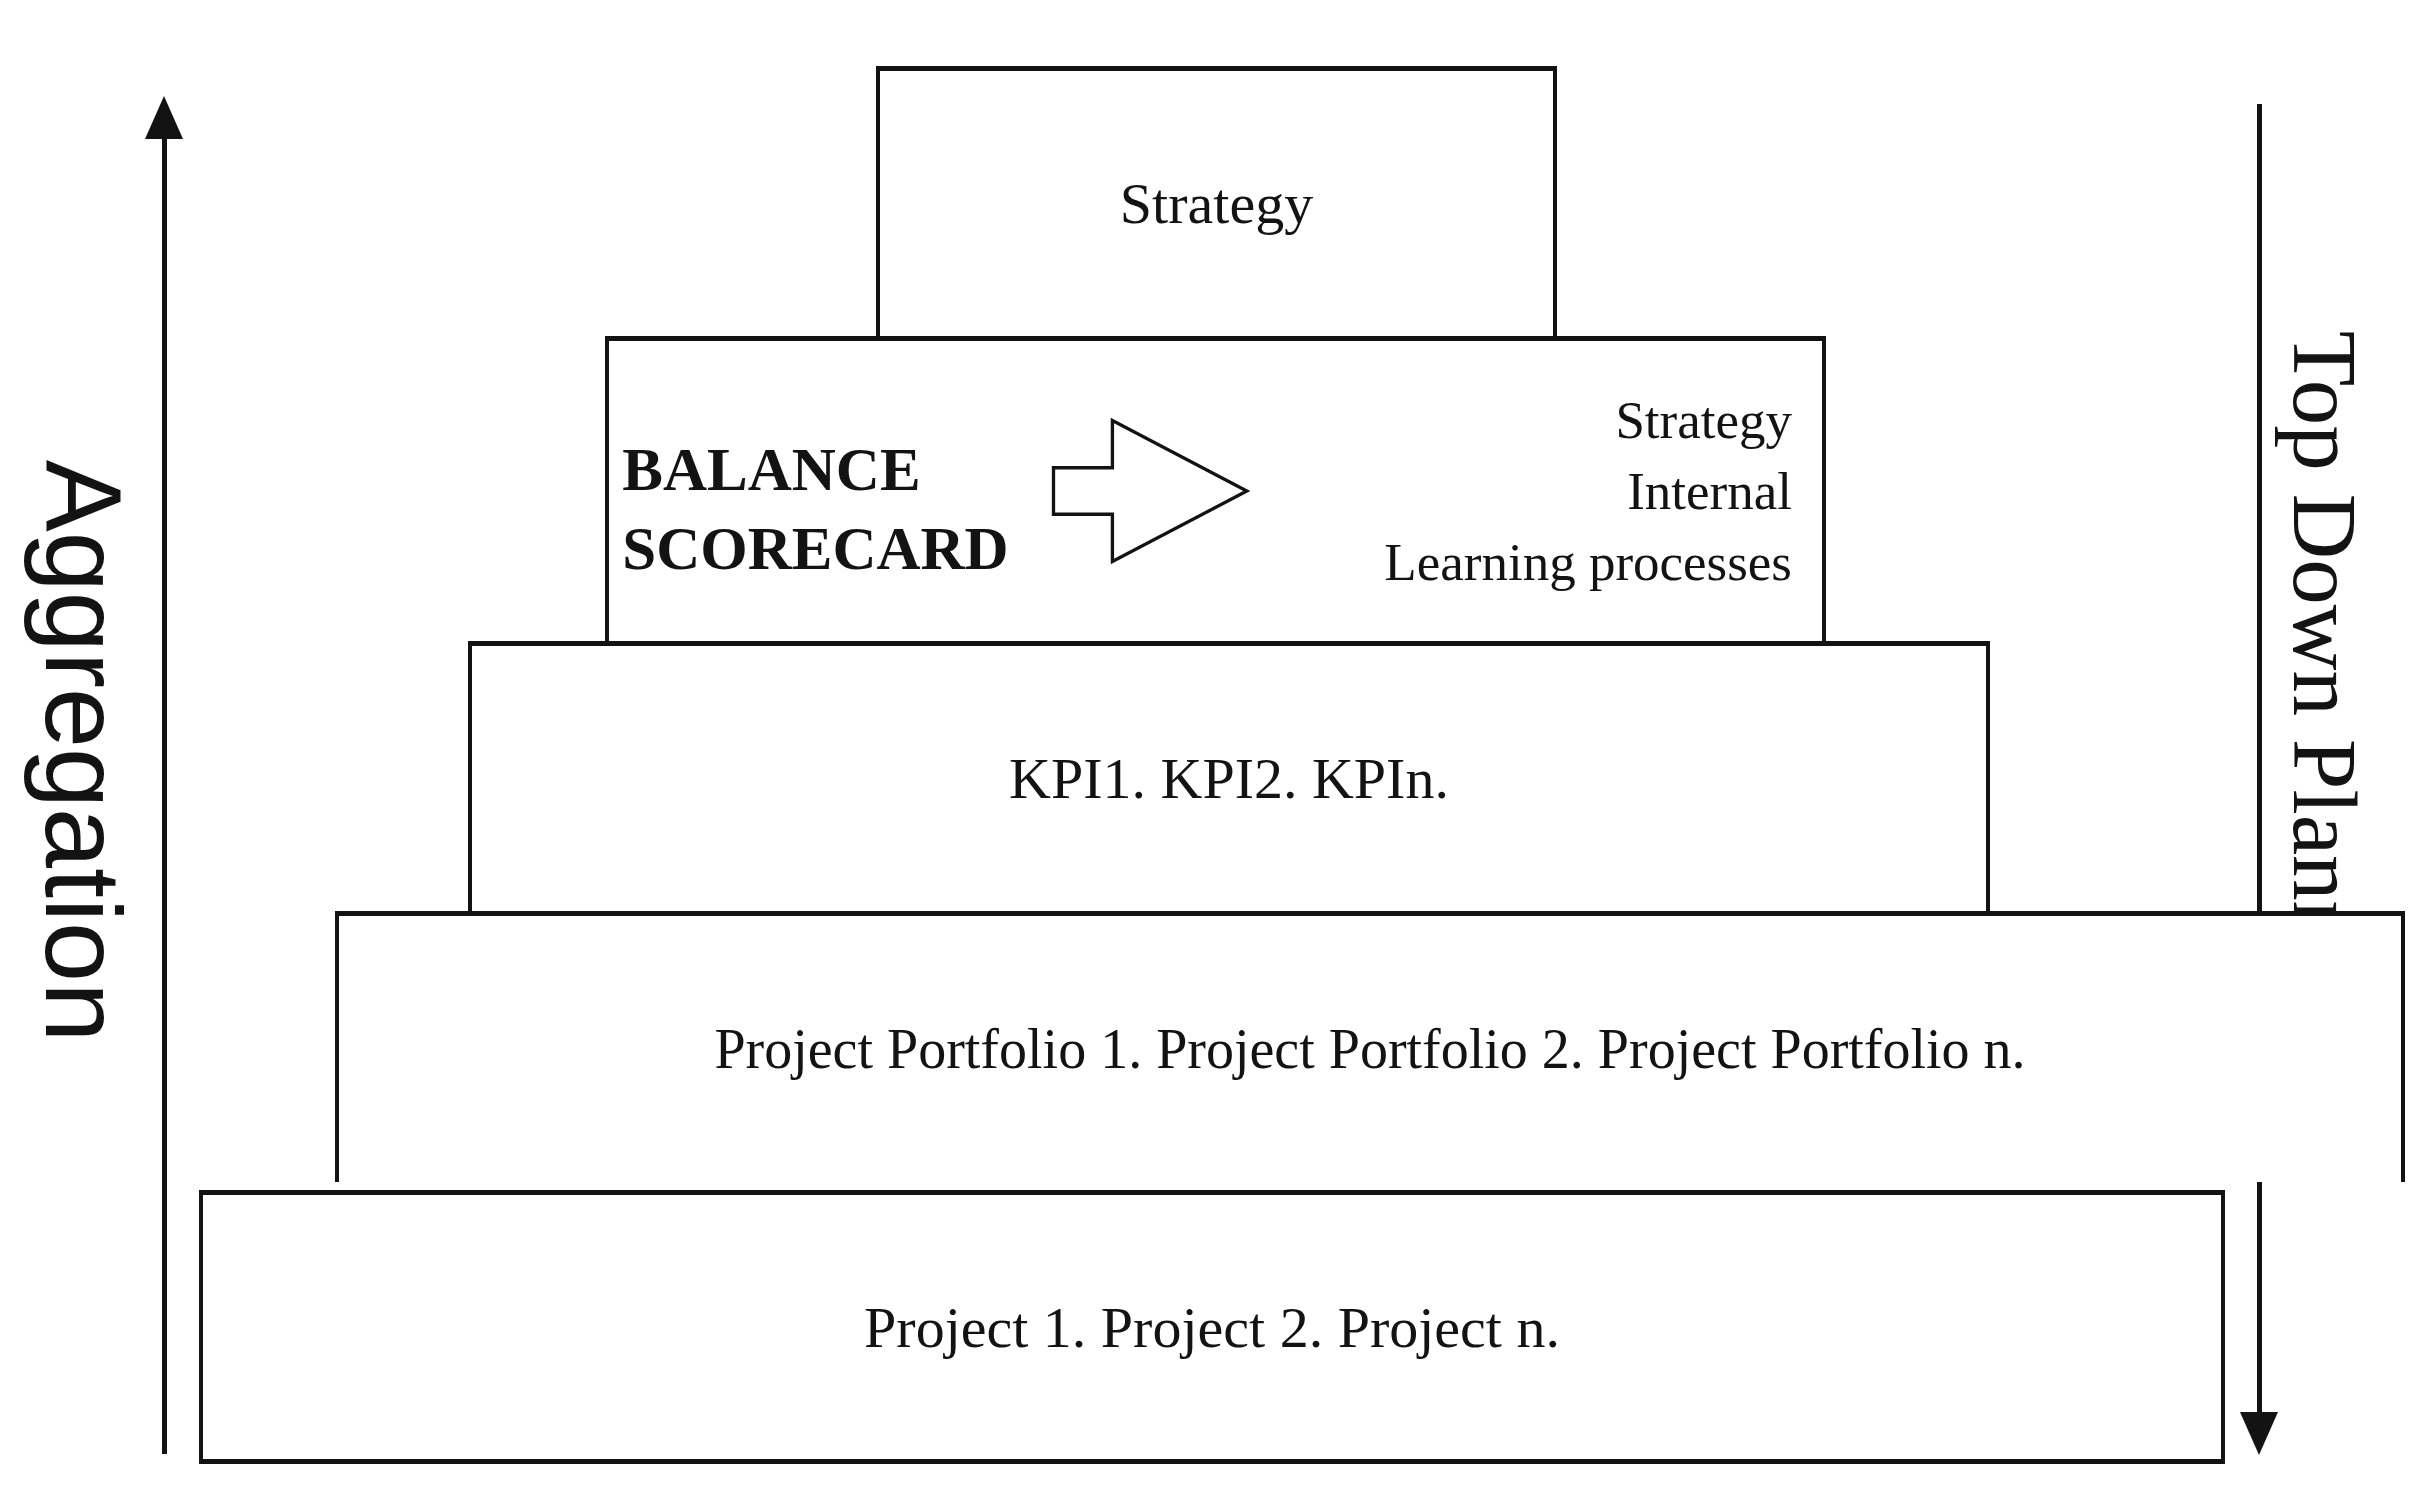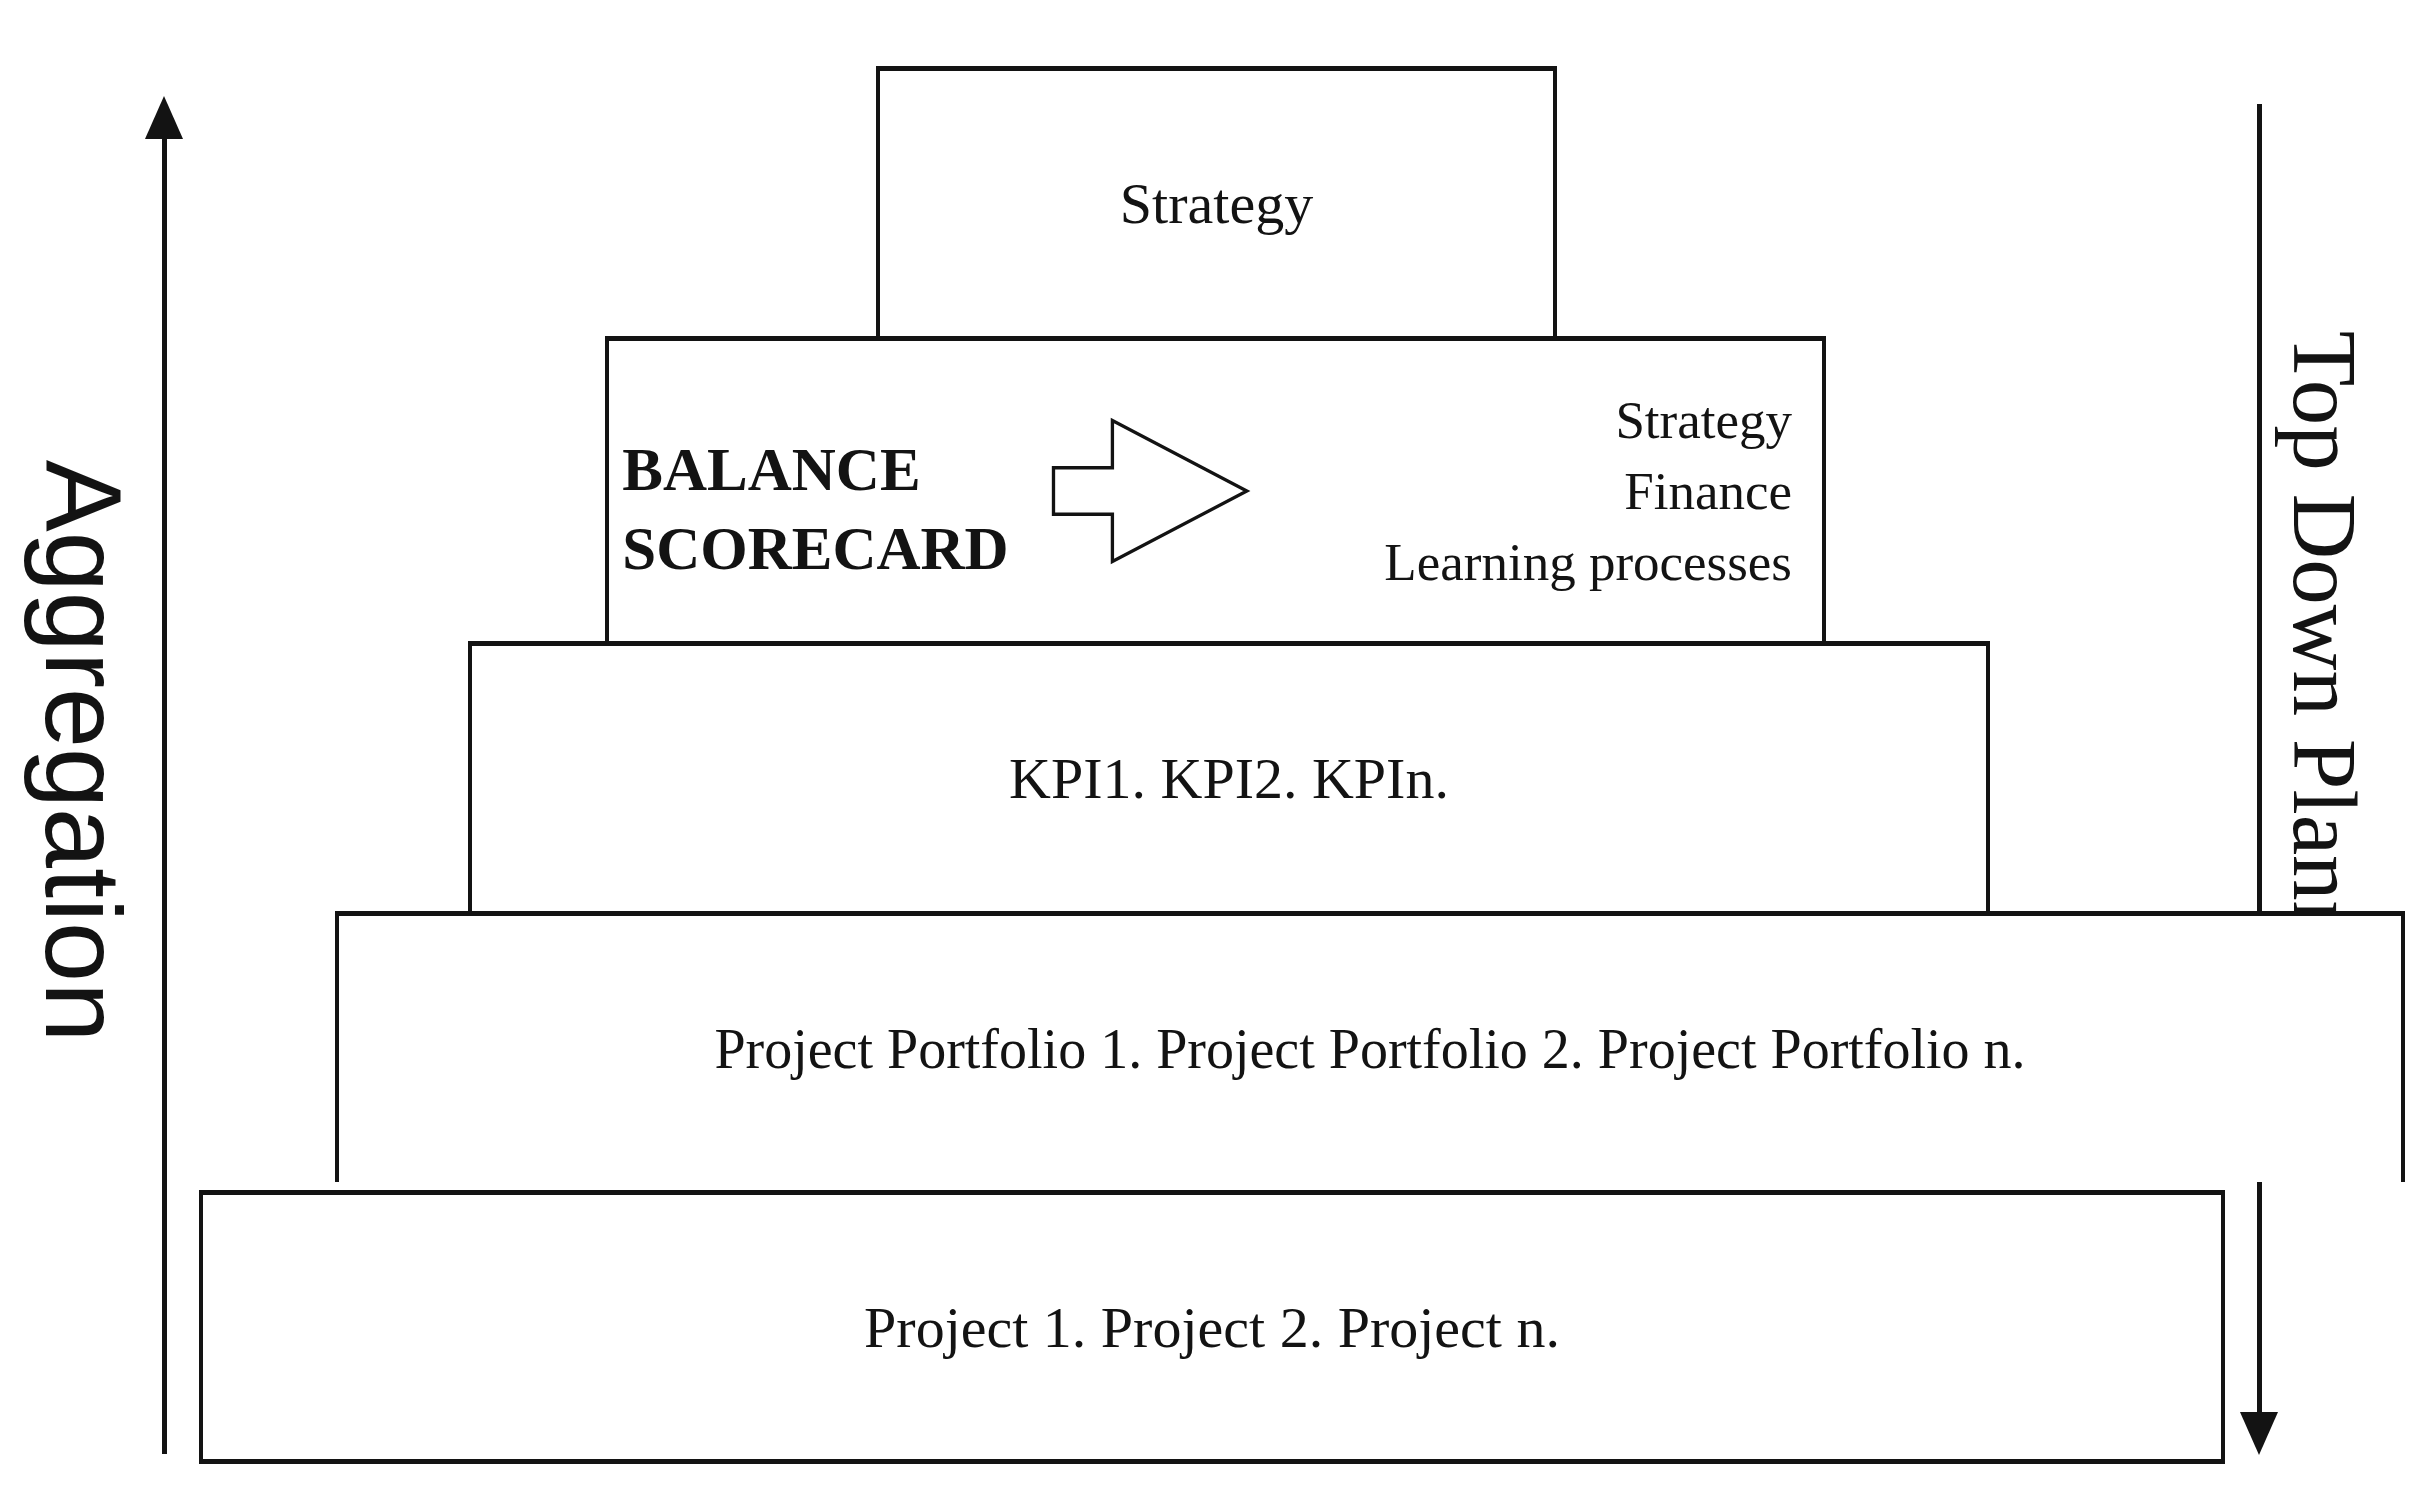--- a/index.html
+++ b/index.html
@@ -114,21 +114,21 @@
     <span class="level-text">Strategy</span>
   </div>
 
   <div class="level l2">
     <div class="bsc-title">BALANCE SCORECARD</div>
     <svg class="block-arrow" width="200" height="148" viewBox="0 0 241 178">
       <polygon points="3,61 74,61 74,4 236,89 74,174 74,117 3,117" fill="#ffffff" stroke="#131313" stroke-width="4"></polygon>
     </svg>
     <div class="perspectives">
       <div>Strategy</div>
-      <div>Finance</div>
+      <div>Internal</div>
       <div>Learning processes</div>
     </div>
   </div>
 
   <div class="level l3">
     <span class="level-text">KPI1. KPI2. KPIn.</span>
   </div>
 
   <div class="level l4">
     <span class="level-text">Project Portfolio 1. Project Portfolio 2. Project Portfolio n.</span>

